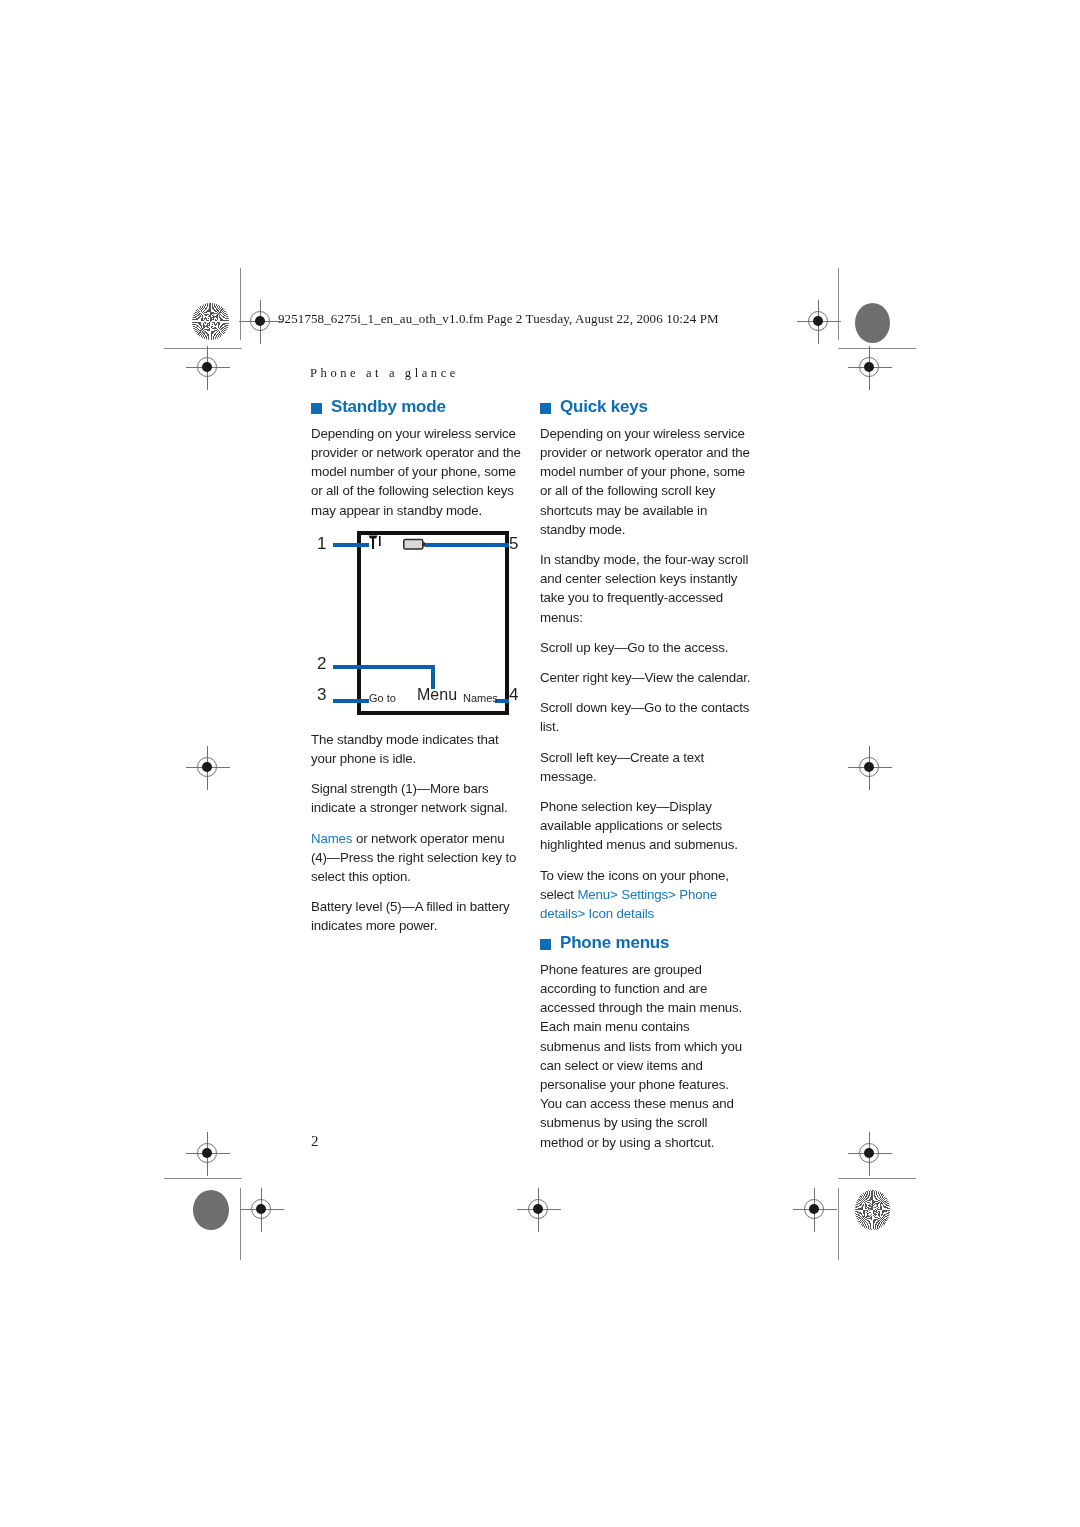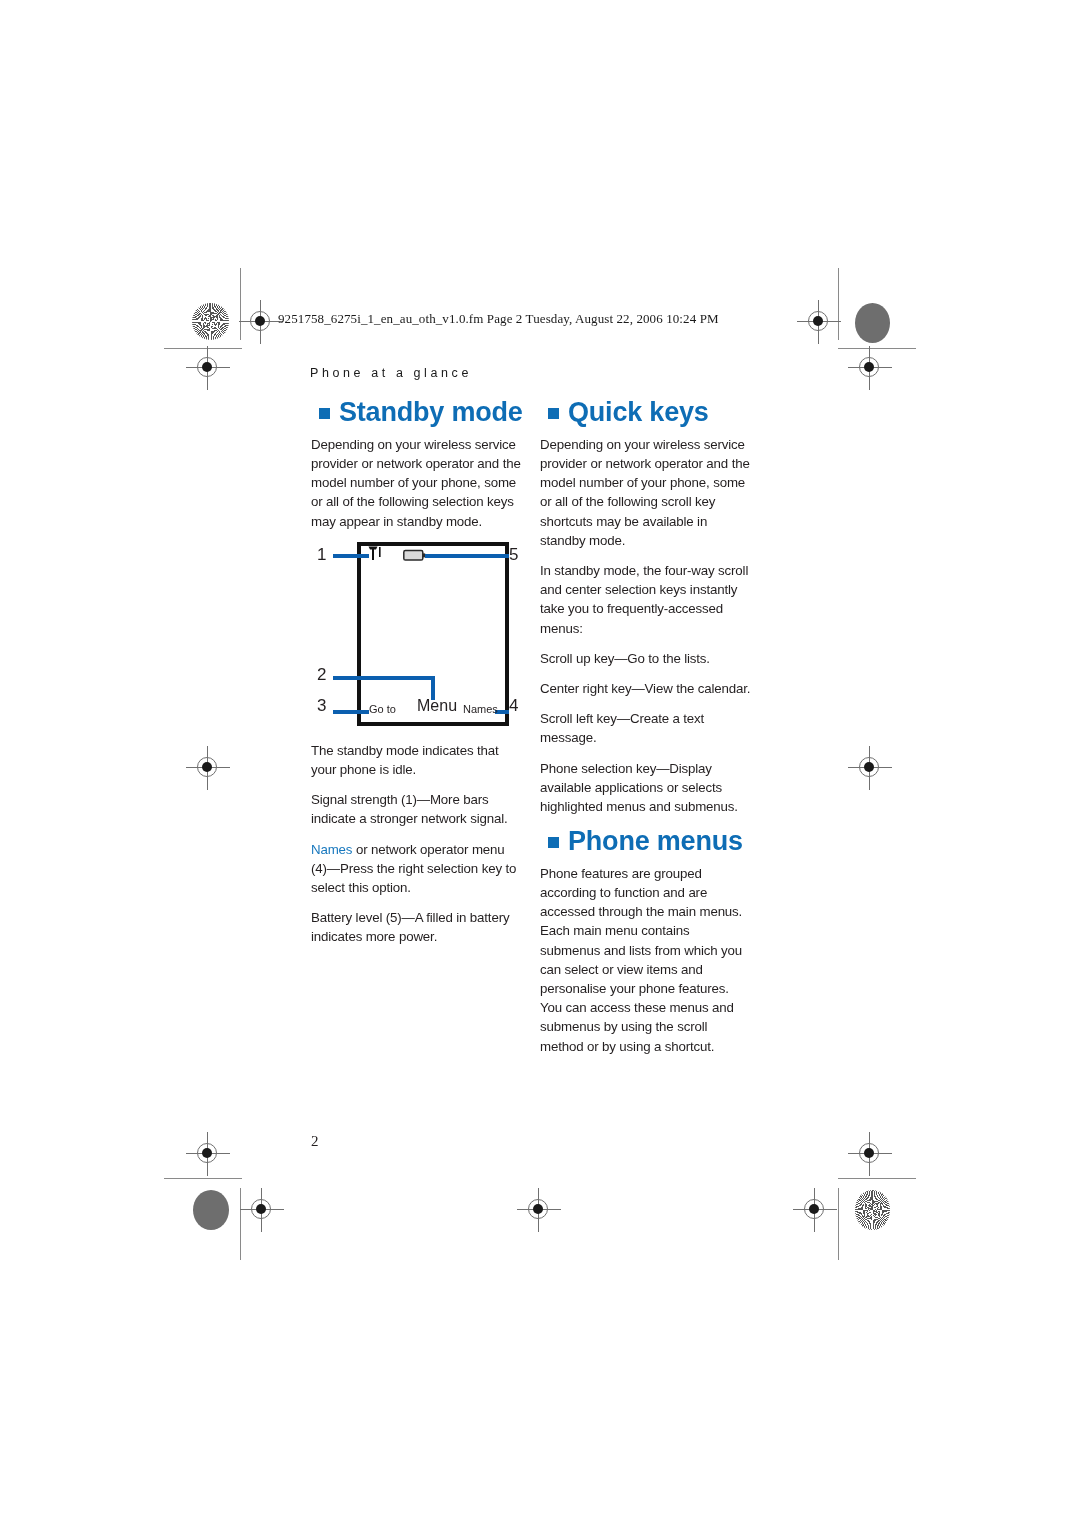--- a/index.html
+++ b/index.html
@@ -72,40 +72,40 @@
     font-family: "Liberation Serif", serif;
     font-size: 13px;
     color: #1a1a1a;
     white-space: nowrap;
     letter-spacing: 0.1px;
   }
   .chapter-head {
     position: absolute;
     left: 310px;
     top: 366px;
-    font-family: Liberation Sans, sans-serif;
+    font-family: Liberation Serif, serif;
     font-size: 12.5px;
     color: #1a1a1a;
     letter-spacing: 3.6px;
     font-weight: 400;
   }
 
   
   .col {
     position: absolute;
     width: 212px;
     top: 398px;
   }
   .col-left  { left: 311px; }
   .col-right { left: 540px; }
 
   h2.sec {
-    margin: 0 0 7px 8px;
-    font-family: "Liberation Sans", sans-serif;
-    font-size: 27px;
+    margin: 0 0 7px 0;
+    font-family: "Liberation Sans", sans-serif;
+    font-size: 17px;
     font-weight: bold;
     color: #0E6DB5;
     line-height: 1.1;
     display: flex;
     align-items: center;
     letter-spacing: -0.2px;
   }
   h2.sec .bullet-sq {
     display: inline-block;
     width: 11px;
@@ -339,37 +339,43 @@
   <h2 class="sec">
     <span class="bullet-sq"></span>
     <span>Quick keys</span>
   </h2>
 
   <p class="body">Depending on your wireless service provider or network operator and the model number of your phone, some or all of the following scroll key shortcuts may be available in standby mode.</p>
 
   <p class="body">In standby mode, the four-way scroll and center selection keys instantly take you to frequently-accessed menus:</p>
 
   <p class="body">
-    <span class="bold">Scroll up</span><span> key—Go to the lists.</span>
+    <span class="bold">Scroll up</span><span> key—Go to the access.</span>
   </p>
 
   <p class="body">
     <span class="bold">Center right</span><span> key—View the calendar.</span>
   </p>
 
+  <p class="body">
+    <span class="bold">Scroll down</span><span> key—Go to the contacts list.</span>
+  </p>
 
   <p class="body">
     <span class="bold">Scroll left</span><span> key—Create a text message.</span>
   </p>
 
   <p class="body">
     <span class="bold">Phone selection</span><span> key—Display available applications or selects highlighted menus and submenus.</span>
   </p>
 
 
+  <p class="body">
+    <span>To view the icons on your phone, select </span><span class="ui">Menu&gt; Settings&gt; Phone details&gt; Icon details</span>
+  </p>
 
   <h2 class="sec sec-gap">
     <span class="bullet-sq"></span>
     <span>Phone menus</span>
   </h2>
 
   <p class="body nogap">Phone features are grouped according to function and are accessed through the main menus. Each main menu contains submenus and lists from which you can select or view items and personalise your phone features.</p>
 
   <p class="body">You can access these menus and submenus by using the scroll method or by using a shortcut.</p>
 </div>

